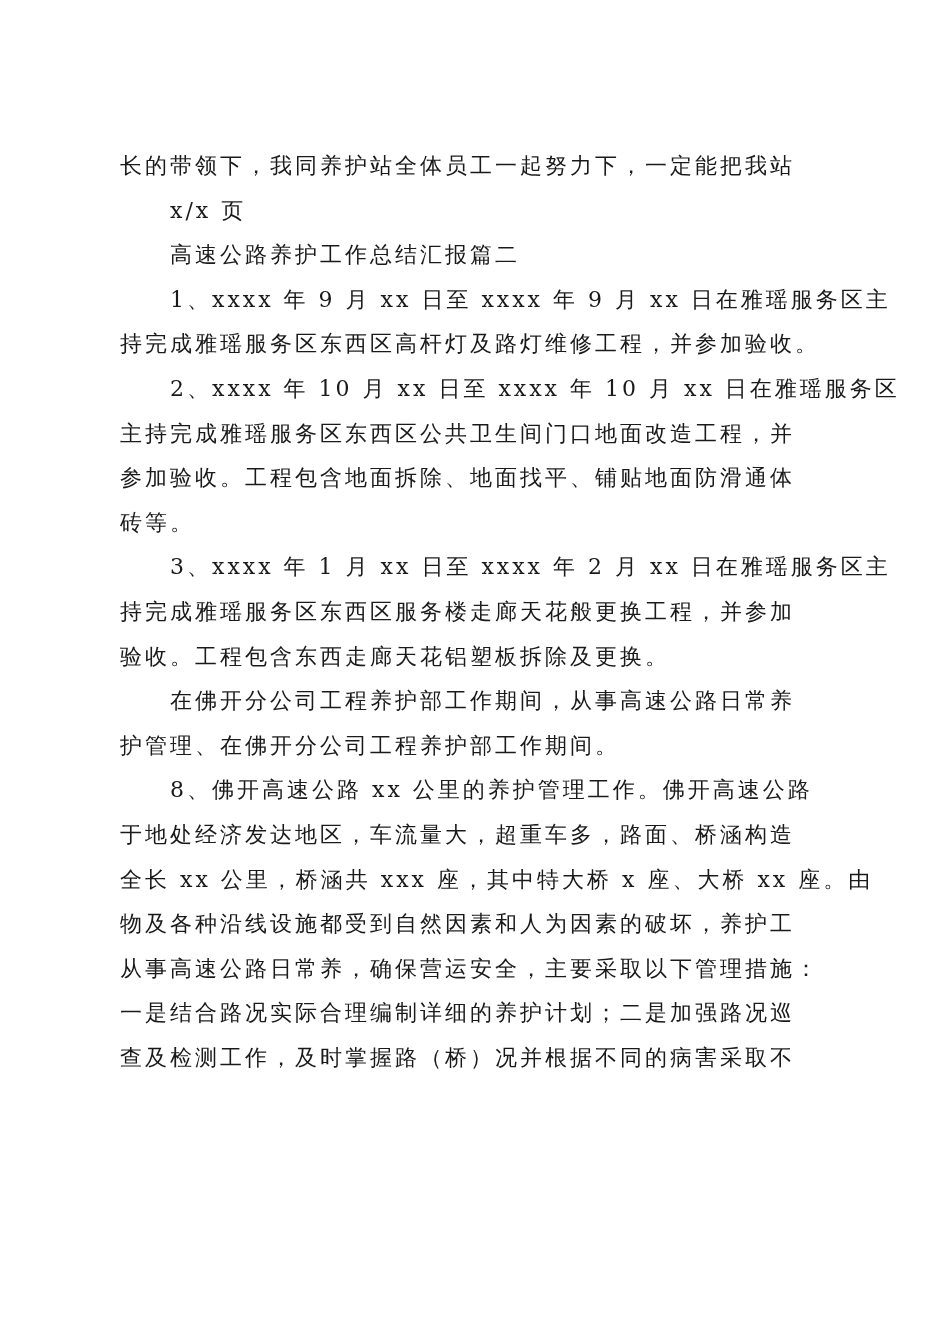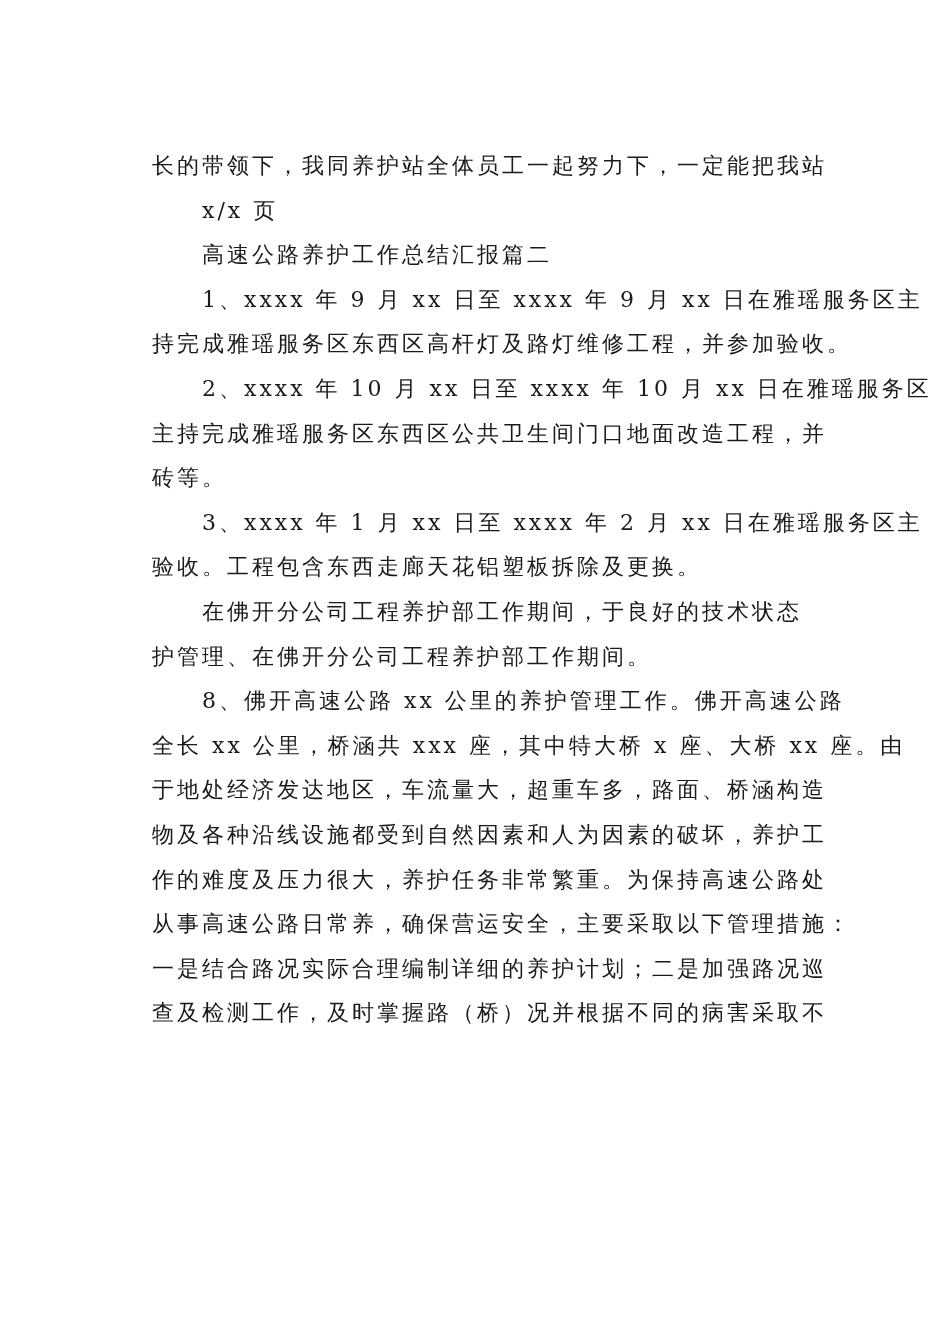--- a/index.html
+++ b/index.html
@@ -21,43 +21,43 @@
     font-family: "DejaVu Serif", "Liberation Serif", serif;
     color: #1a1a1a;
     font-size: 22px;
     letter-spacing: 3px;
     line-height: 44.6px;
   }
   .line {
     display: block;
     white-space: nowrap;
     height: 44.6px;
-    margin-left: 32px;
   }
   .indent {
     padding-left: 50px;
   }
 </style>
 </head>
 <body>
 
 <div class="page">
   <span class="line">长的带领下，我同养护站全体员工一起努力下，一定能把我站</span>
   <span class="line indent">x/x 页</span>
   <span class="line indent">高速公路养护工作总结汇报篇二</span>
   <span class="line indent">1、xxxx 年 9 月 xx 日至 xxxx 年 9 月 xx 日在雅瑶服务区主</span>
   <span class="line">持完成雅瑶服务区东西区高杆灯及路灯维修工程，并参加验收。</span>
   <span class="line indent">2、xxxx 年 10 月 xx 日至 xxxx 年 10 月 xx 日在雅瑶服务区</span>
   <span class="line">主持完成雅瑶服务区东西区公共卫生间门口地面改造工程，并</span>
+  <span class="line">参加验收。工程包含地面拆除、地面找平、铺贴地面防滑通体</span>
   <span class="line">砖等。</span>
   <span class="line indent">3、xxxx 年 1 月 xx 日至 xxxx 年 2 月 xx 日在雅瑶服务区主</span>
+  <span class="line">持完成雅瑶服务区东西区服务楼走廊天花般更换工程，并参加</span>
   <span class="line">验收。工程包含东西走廊天花铝塑板拆除及更换。</span>
-  <span class="line indent">在佛开分公司工程养护部工作期间，于良好的技术状态</span>
+  <span class="line indent">在佛开分公司工程养护部工作期间，从事高速公路日常养</span>
   <span class="line">护管理、在佛开分公司工程养护部工作期间。</span>
   <span class="line indent">8、佛开高速公路 xx 公里的养护管理工作。佛开高速公路</span>
+  <span class="line">于地处经济发达地区，车流量大，超重车多，路面、桥涵构造</span>
   <span class="line">全长 xx 公里，桥涵共 xxx 座，其中特大桥 x 座、大桥 xx 座。由</span>
-  <span class="line">于地处经济发达地区，车流量大，超重车多，路面、桥涵构造</span>
   <span class="line">物及各种沿线设施都受到自然因素和人为因素的破坏，养护工</span>
-  <span class="line">作的难度及压力很大，养护任务非常繁重。为保持高速公路处</span>
   <span class="line">从事高速公路日常养，确保营运安全，主要采取以下管理措施：</span>
   <span class="line">一是结合路况实际合理编制详细的养护计划；二是加强路况巡</span>
   <span class="line">查及检测工作，及时掌握路（桥）况并根据不同的病害采取不</span>
 </div>
 
 </body></html>

